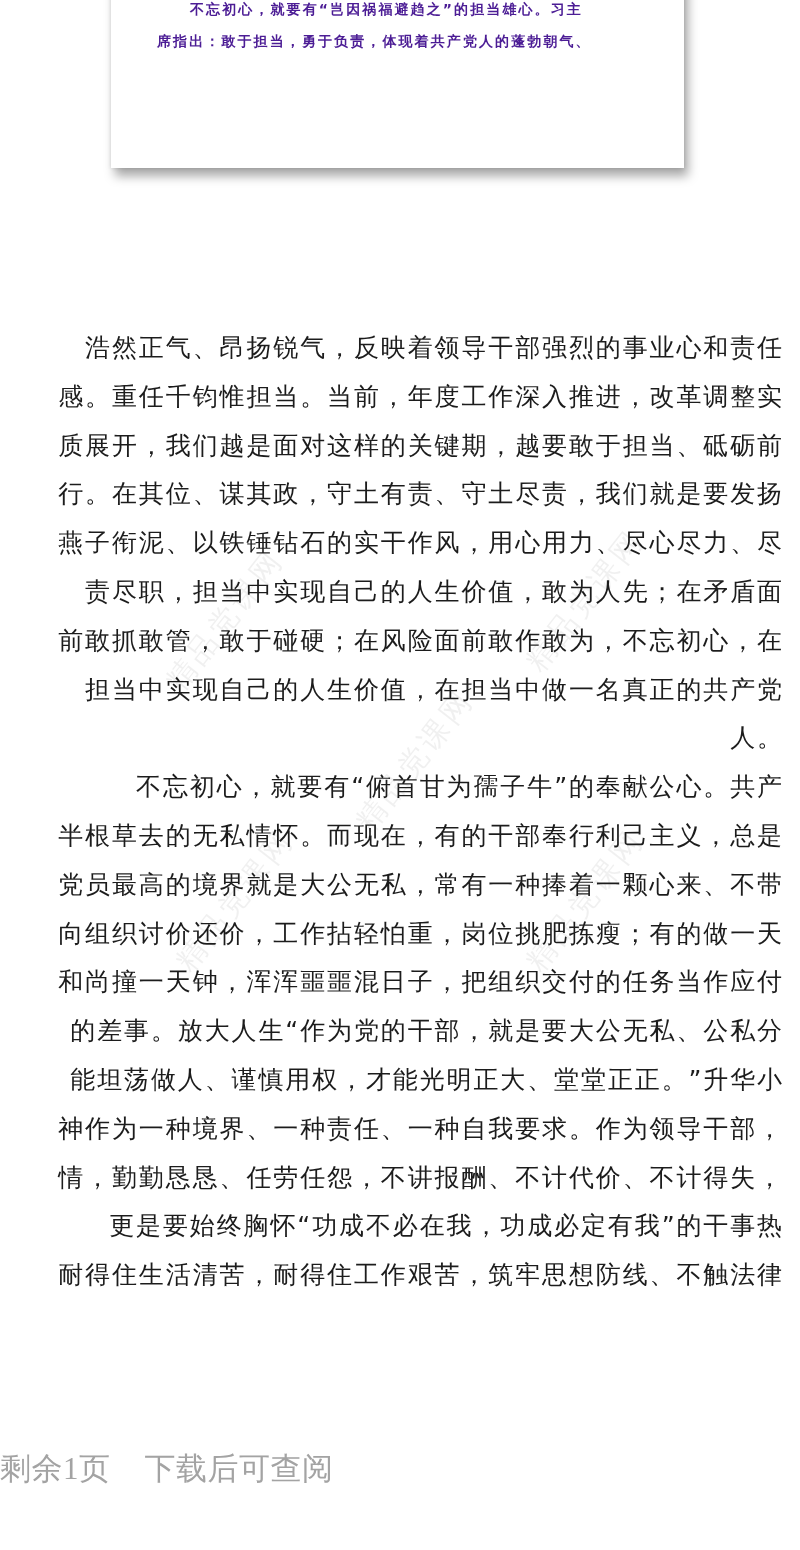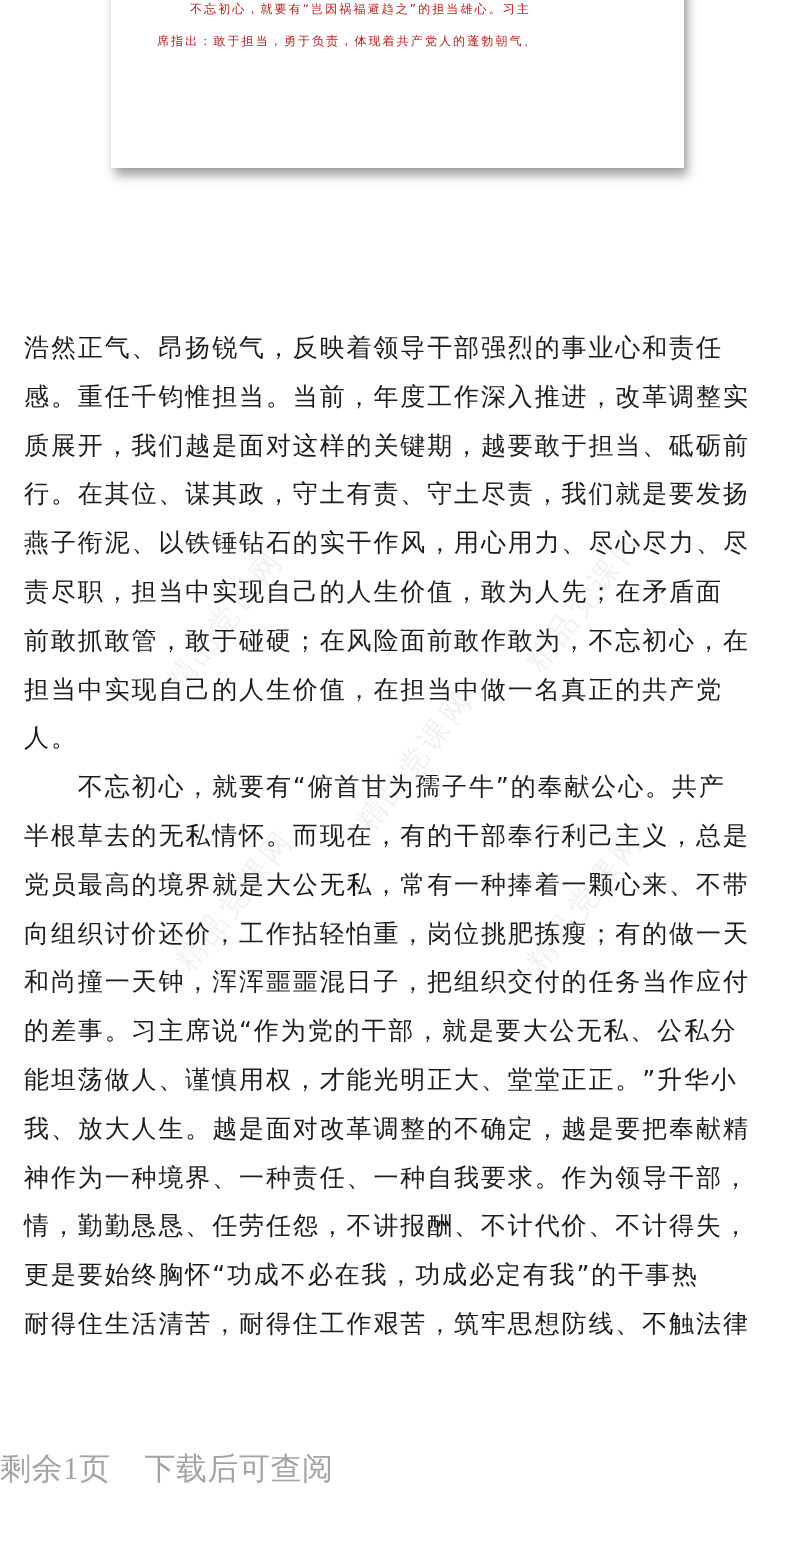--- a/index.html
+++ b/index.html
@@ -21,42 +21,44 @@
       left: 111px;
       top: -20px;
       width: 573px;
       height: 188px;
       background: #ffffff;
       box-shadow: 4px 8px 10px rgba(0,0,0,0.35), 0 0 4px rgba(0,0,0,0.12);
     }
     .preview-line {
       position: absolute;
       font-family: "DejaVu Sans", sans-serif;
-      font-size: 12px;
+      font-size: 14px;
       letter-spacing: 2.1px;
       white-space: nowrap;
-      color: #b91c1c;
+      color: #4c1d95;
+      font-weight: bold;
     }
     .preview-line.l1 { left: 79px; top: 21px; }
     .preview-line.l2 { left: 46px; top: 53px; }
 
     
     .doc-body {
       position: absolute;
       left: 24px;
       top: 330px;
       width: 760px;
     }
     .doc-line {
       height: 48.8px;
       line-height: 36px;
       font-size: 25px;
       letter-spacing: 1.88px;
       white-space: nowrap;
       color: #1c1c1c;
+      text-align: right;
     }
     .doc-line.indent { padding-left: 53.8px; }
 
     
     .watermark {
       position: absolute;
       font-size: 30px;
       color: rgba(0,0,0,0.06);
       transform: rotate(-52deg);
       white-space: nowrap;
@@ -102,23 +104,22 @@
   <div class="doc-line">燕子衔泥、以铁锤钻石的实干作风，用心用力、尽心尽力、尽</div>
   <div class="doc-line">责尽职，担当中实现自己的人生价值，敢为人先；在矛盾面</div>
   <div class="doc-line">前敢抓敢管，敢于碰硬；在风险面前敢作敢为，不忘初心，在</div>
   <div class="doc-line">担当中实现自己的人生价值，在担当中做一名真正的共产党</div>
   <div class="doc-line">人。</div>
   <div class="doc-line indent">不忘初心，就要有“俯首甘为孺子牛”的奉献公心。共产</div>
   <div class="doc-line">半根草去的无私情怀。而现在，有的干部奉行利己主义，总是</div>
   <div class="doc-line">党员最高的境界就是大公无私，常有一种捧着一颗心来、不带</div>
   <div class="doc-line">向组织讨价还价，工作拈轻怕重，岗位挑肥拣瘦；有的做一天</div>
   <div class="doc-line">和尚撞一天钟，浑浑噩噩混日子，把组织交付的任务当作应付</div>
-  <div class="doc-line">的差事。习主席说“作为党的干部，就是要大公无私、公私分</div>
+  <div class="doc-line">的差事。放大人生“作为党的干部，就是要大公无私、公私分</div>
   <div class="doc-line">能坦荡做人、谨慎用权，才能光明正大、堂堂正正。”升华小</div>
-  <div class="doc-line">我、放大人生。越是面对改革调整的不确定，越是要把奉献精</div>
   <div class="doc-line">神作为一种境界、一种责任、一种自我要求。作为领导干部，</div>
   <div class="doc-line">情，勤勤恳恳、任劳任怨，不讲报酬、不计代价、不计得失，</div>
   <div class="doc-line">更是要始终胸怀“功成不必在我，功成必定有我”的干事热</div>
   <div class="doc-line">耐得住生活清苦，耐得住工作艰苦，筑牢思想防线、不触法律</div>
 </div>
 
 <div class="remaining-notice">
   <span>剩余1页</span><span class="gap"></span><span>下载后可查阅</span>
 </div>
 

